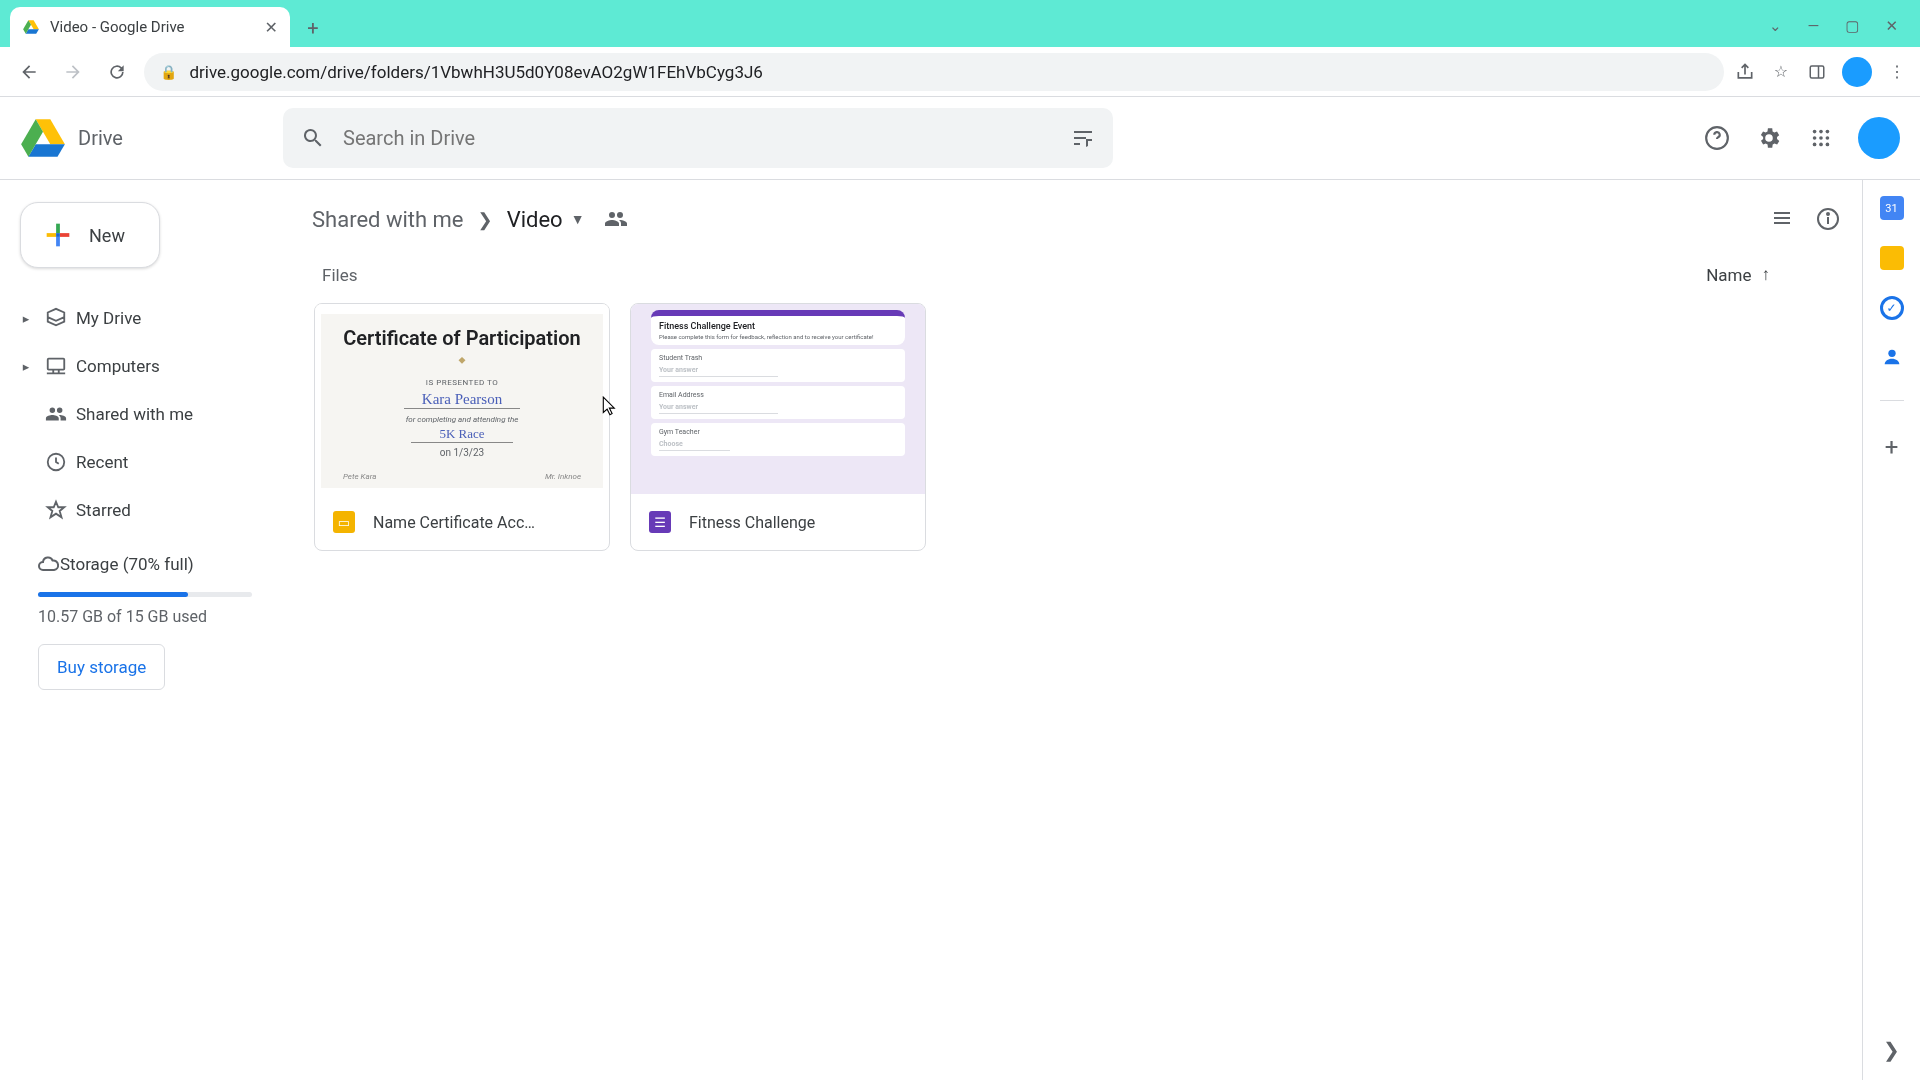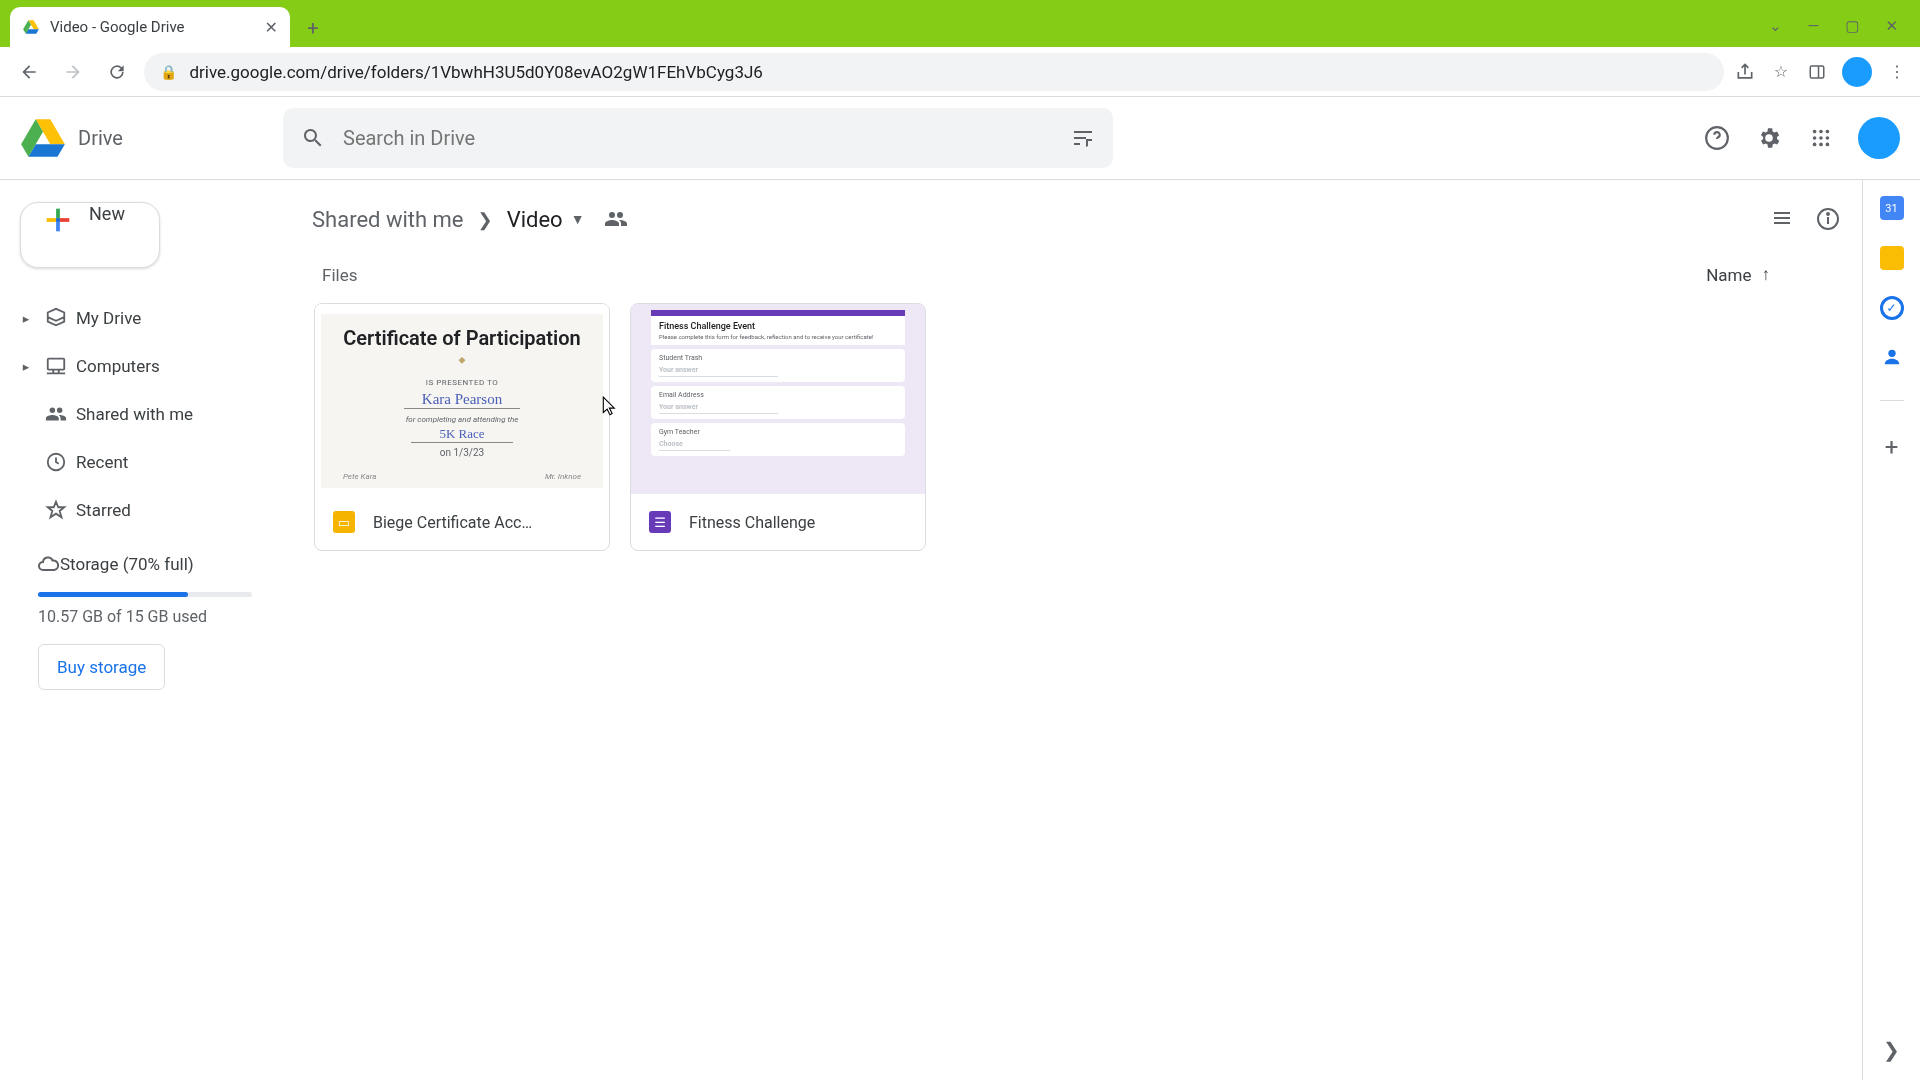--- a/index.html
+++ b/index.html
@@ -1,19 +1,19 @@
 <!DOCTYPE html>
 <html><head>
 <meta charset="utf-8">
 <style>
 * { margin: 0; padding: 0; box-sizing: border-box; font-family: 'Google Sans', Roboto, Arial, sans-serif; }
 body { width: 1920px; height: 1080px; background: #fff; overflow: hidden; }
 
 
-.browser-top { height: 47px; background: #84cc16; display: flex; align-items: flex-end; }
+.browser-top { height: 47px; background: #5eead4; display: flex; align-items: flex-end; }
 .tab { background: #fff; height: 40px; width: 280px; border-radius: 10px 10px 0 0; margin-left: 10px; display: flex; align-items: center; padding: 0 12px; gap: 10px; font-size: 15px; color: #3c4043; }
 .tab .favicon { width: 18px; height: 18px; }
 .tab-close { margin-left: auto; color: #5f6368; font-size: 16px; }
 .new-tab { width: 34px; height: 34px; display:flex; align-items:center; justify-content:center; color:#5f6368; font-size:20px; margin-left:6px; margin-bottom:2px; }
 .window-controls { margin-left: auto; display:flex; gap: 26px; padding: 0 22px 12px 0; color:#5f6368; }
 .window-controls span { font-size: 15px; }
 
 .addr-bar { height: 50px; background: #fff; border-bottom: 1px solid #dadce0; display:flex; align-items:center; padding: 0 12px; gap: 10px; }
 .nav-btn { width: 34px; height:34px; display:flex; align-items:center; justify-content:center; color:#5f6368; border-radius: 50%; }
 .nav-btn.disabled { color: #bdc1c6; }
@@ -32,21 +32,21 @@
 .search-icon { color:#5f6368; font-size:22px; }
 .search-input { flex:1; border:none; background:transparent; font-size:20px; color:#5f6368; outline:none; }
 .search-filter { margin-left:auto; color:#5f6368; }
 .header-right { margin-left:auto; display:flex; align-items:center; gap: 22px; }
 .hdr-ic { width:30px; height:30px; color:#5f6368; display:flex; align-items:center; justify-content:center; }
 .avatar-lg { width: 42px; height:42px; border-radius:50%; background:#1a9cff; }
 
 
 .main { display:flex; height: calc(1080px - 47px - 50px - 82px); border-top: 1px solid #dadce0; }
 .sidebar { width: 290px; padding: 14px 14px; }
-.new-btn { width: 140px; height: 66px; border-radius: 18px; background:#fff; border:1px solid #dadce0; box-shadow: 0 1px 3px rgba(0,0,0,0.15); display:flex; gap: 14px; padding: 0 20px; margin: 8px 0 26px 6px; }
+.new-btn { width: 140px; height: 66px; border-radius: 18px; background:#fff; border:1px solid #dadce0; box-shadow: 0 1px 3px rgba(0,0,0,0.15); display:flex; align-items:center; gap: 14px; padding: 0 20px; margin: 8px 0 26px 6px; }
 .new-btn .plus { font-size: 30px; font-weight:400; }
 .new-btn span.lbl { font-size:18px; color:#3c4043; }
 .nav-item { height: 48px; display:flex; align-items:center; padding: 0 8px 0 2px; color:#3c4043; font-size:17px; border-radius: 0 24px 24px 0; }
 .nav-item .chev { width: 20px; color:#5f6368; font-size:13px; text-align:center; }
 .nav-item .nic { width: 40px; display:flex; justify-content:center; color:#5f6368; }
 .storage-row { display:flex; align-items:center; padding-left: 22px; color:#3c4043; font-size:17px; margin-top: 18px;}
 .storage-bar { height: 5px; background:#e8eaed; border-radius: 3px; margin: 16px 24px 10px 24px; position:relative; }
 .storage-fill { position:absolute; left:0; top:0; bottom:0; background:#1a73e8; border-radius:3px; }
 .storage-used { padding-left: 24px; color:#5f6368; font-size:16px; margin-bottom: 18px; }
 .buy-btn { margin-left: 24px; border:1px solid #dadce0; color:#1a73e8; background:#fff; padding: 12px 18px; border-radius:6px; font-size:17px; }
@@ -69,21 +69,21 @@
 .cert-thumb { background:#f6f5f2; border:6px solid #fff; border-top-width:10px; padding: 8px; text-align:center; font-family: Georgia, serif; color:#3c4043; width:100%; height:100%; display:flex; flex-direction:column; align-items:center; }
 .cert-title { font-size: 20px; font-weight: 600; color:#202124; margin-top:4px; }
 .cert-line { font-size: 8px; color:#5f6368; margin-top: 12px; letter-spacing: 0.5px;}
 .cert-name { font-family: cursive; font-size: 15px; color:#4a5fb8; border-bottom:1px solid #888; padding: 0 18px; margin-top: 4px;}
 .cert-for { font-size: 8px; font-style:italic; color:#5f6368; margin-top: 6px;}
 .cert-event { font-family: cursive; font-size: 13px; color:#4a5fb8; border-bottom:1px solid #888; padding: 0 28px; margin-top:2px;}
 .cert-date { font-size: 10px; color:#5f6368; margin-top: 4px;}
 .cert-sigs { display:flex; justify-content:space-between; width:100%; padding: 0 14px; margin-top: 14px; font-size:8px; font-style:italic; color:#888;}
 
 .form-thumb { background:#ede7f6; width:100%; height:100%; padding: 6px 20px; display:flex; flex-direction:column; gap:4px; }
-.form-card-inner { background:#fff; border-top: 6px solid #673ab7; border-radius: 0; padding: 5px 8px; font-size:8px; color:#3c4043;}
+.form-card-inner { background:#fff; border-top: 6px solid #673ab7; border-radius: 8px; padding: 5px 8px; font-size:8px; color:#3c4043;}
 .form-card-inner h4 { font-size: 9px; color:#202124; margin-bottom:2px; font-weight:500;}
 .form-field { background:#fff; border-radius:4px; padding: 5px 8px; font-size:7px; color:#5f6368; }
 .form-field .ff-label { display:block; margin-bottom:4px; }
 .form-field .ff-ans { color:#bdc1c6; border-bottom:1px solid #dadce0; padding-bottom:2px; display:inline-block; width:50%;font-weight:bold; }
 
 .file-footer { height: 56px; display:flex; align-items:center; padding: 0 18px; gap: 18px; font-size:16px; color:#3c4043; }
 .ft-ic { width:22px; height:22px; border-radius:3px; display:flex; align-items:center; justify-content:center; color:#fff; font-size:13px; }
 .ft-slides { background:#f4b400; }
 .ft-forms { background:#673ab7; }
 .fname { overflow:hidden; text-overflow:ellipsis; white-space:nowrap; }
@@ -350,21 +350,21 @@
             <div class="cert-event">5K Race</div>
             <div class="cert-date">on 1/3/23</div>
             <div class="cert-sigs">
               <span>Pete Kara</span>
               <span>Mr. Inknoe</span>
             </div>
           </div>
         </div>
         <div class="file-footer">
           <span class="ft-ic ft-slides">▭</span>
-          <span class="fname">Biege Certificate Acc…</span>
+          <span class="fname">Name Certificate Acc…</span>
         </div>
       </div>
 
       <div class="file-card">
         <div class="thumb">
           <div class="form-thumb">
             <div class="form-card-inner">
               <h4>Fitness Challenge Event</h4>
               <div style="font-size:6px;color:#5f6368">Please complete this form for feedback, reflection and to receive your certificate!</div>
             </div>

